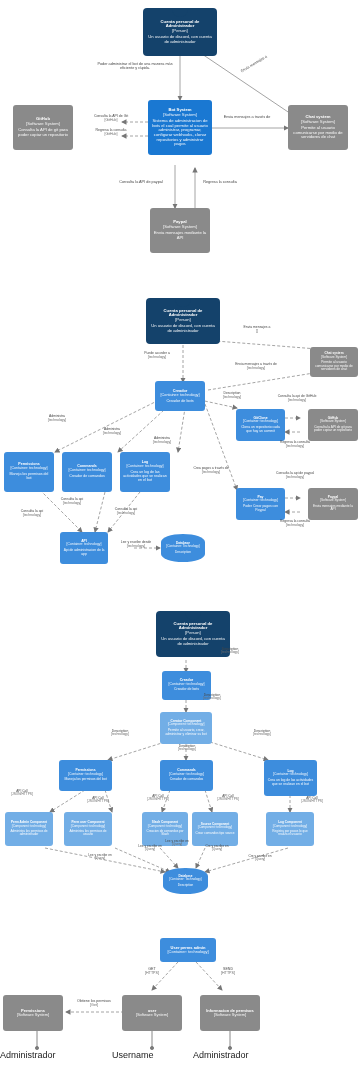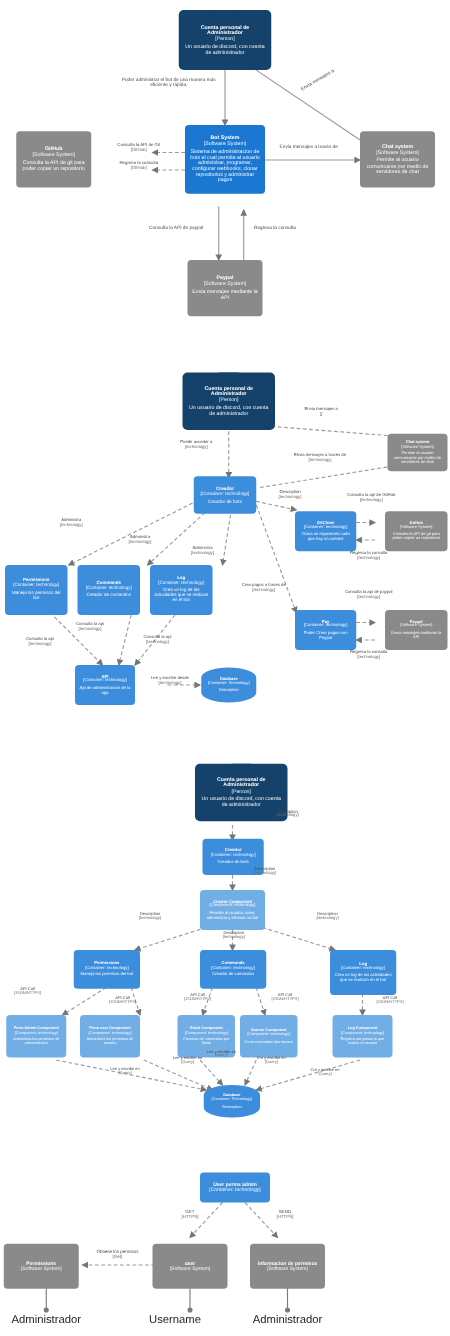--- a/index.html
+++ b/index.html
@@ -10,21 +10,21 @@
   .n-title{font-weight:bold;line-height:1.08;}
   .n-tech{line-height:1.08;opacity:.92;}
   .n-desc{line-height:1.1;margin-top:2px;opacity:.95;}
   .person{border-radius:4px;}
   .person .head{position:absolute;top:-7px;left:50%;transform:translateX(-50%);
         width:16px;height:16px;border-radius:50%;}
   .db{border-radius:22px/8px;}
   .edge-label{position:absolute;text-align:center;color:#474747;line-height:1.05;
         background:transparent;pointer-events:none;}
   .edge-label .el-tech{color:#6b6b6b;}
-  .plain-label{position:absolute;text-align:center;color:#222;}
+  .plain-label{position:absolute;text-align:left;color:#222;}
   svg.wires{position:absolute;left:0;top:0;width:360px;height:1069px;overflow:visible;}
 </style>
 </head>
 <body>
 
 <div id="stage">
 
   <svg class="wires" viewBox="0 0 360 1069">
     <defs>
       <marker id="ah" markerWidth="6" markerHeight="6" refX="5" refY="3" orient="auto">
@@ -446,20 +446,20 @@
     <div class="el-tech">[HTTPS]</div>
   </div>
   <div class="edge-label" style="left:66px;top:1000px;width:56px;font-size:3.6px;">
     <span>Obtiene los permisos</span>
     <div class="el-tech">[Get]</div>
   </div>
 
   <div class="plain-label" style="left:0px;top:1050px;width:74px;font-size:9px;">
     <span>Administrador</span>
   </div>
-  <div class="plain-label" style="left:103px;top:1050px;width:74px;font-size:9px;">
+  <div class="plain-label" style="left:112px;top:1050px;width:74px;font-size:9px;">
     <span>Username</span>
   </div>
   <div class="plain-label" style="left:193px;top:1050px;width:74px;font-size:9px;">
     <span>Administrador</span>
   </div>
 
 </div>
 
 </body></html>

